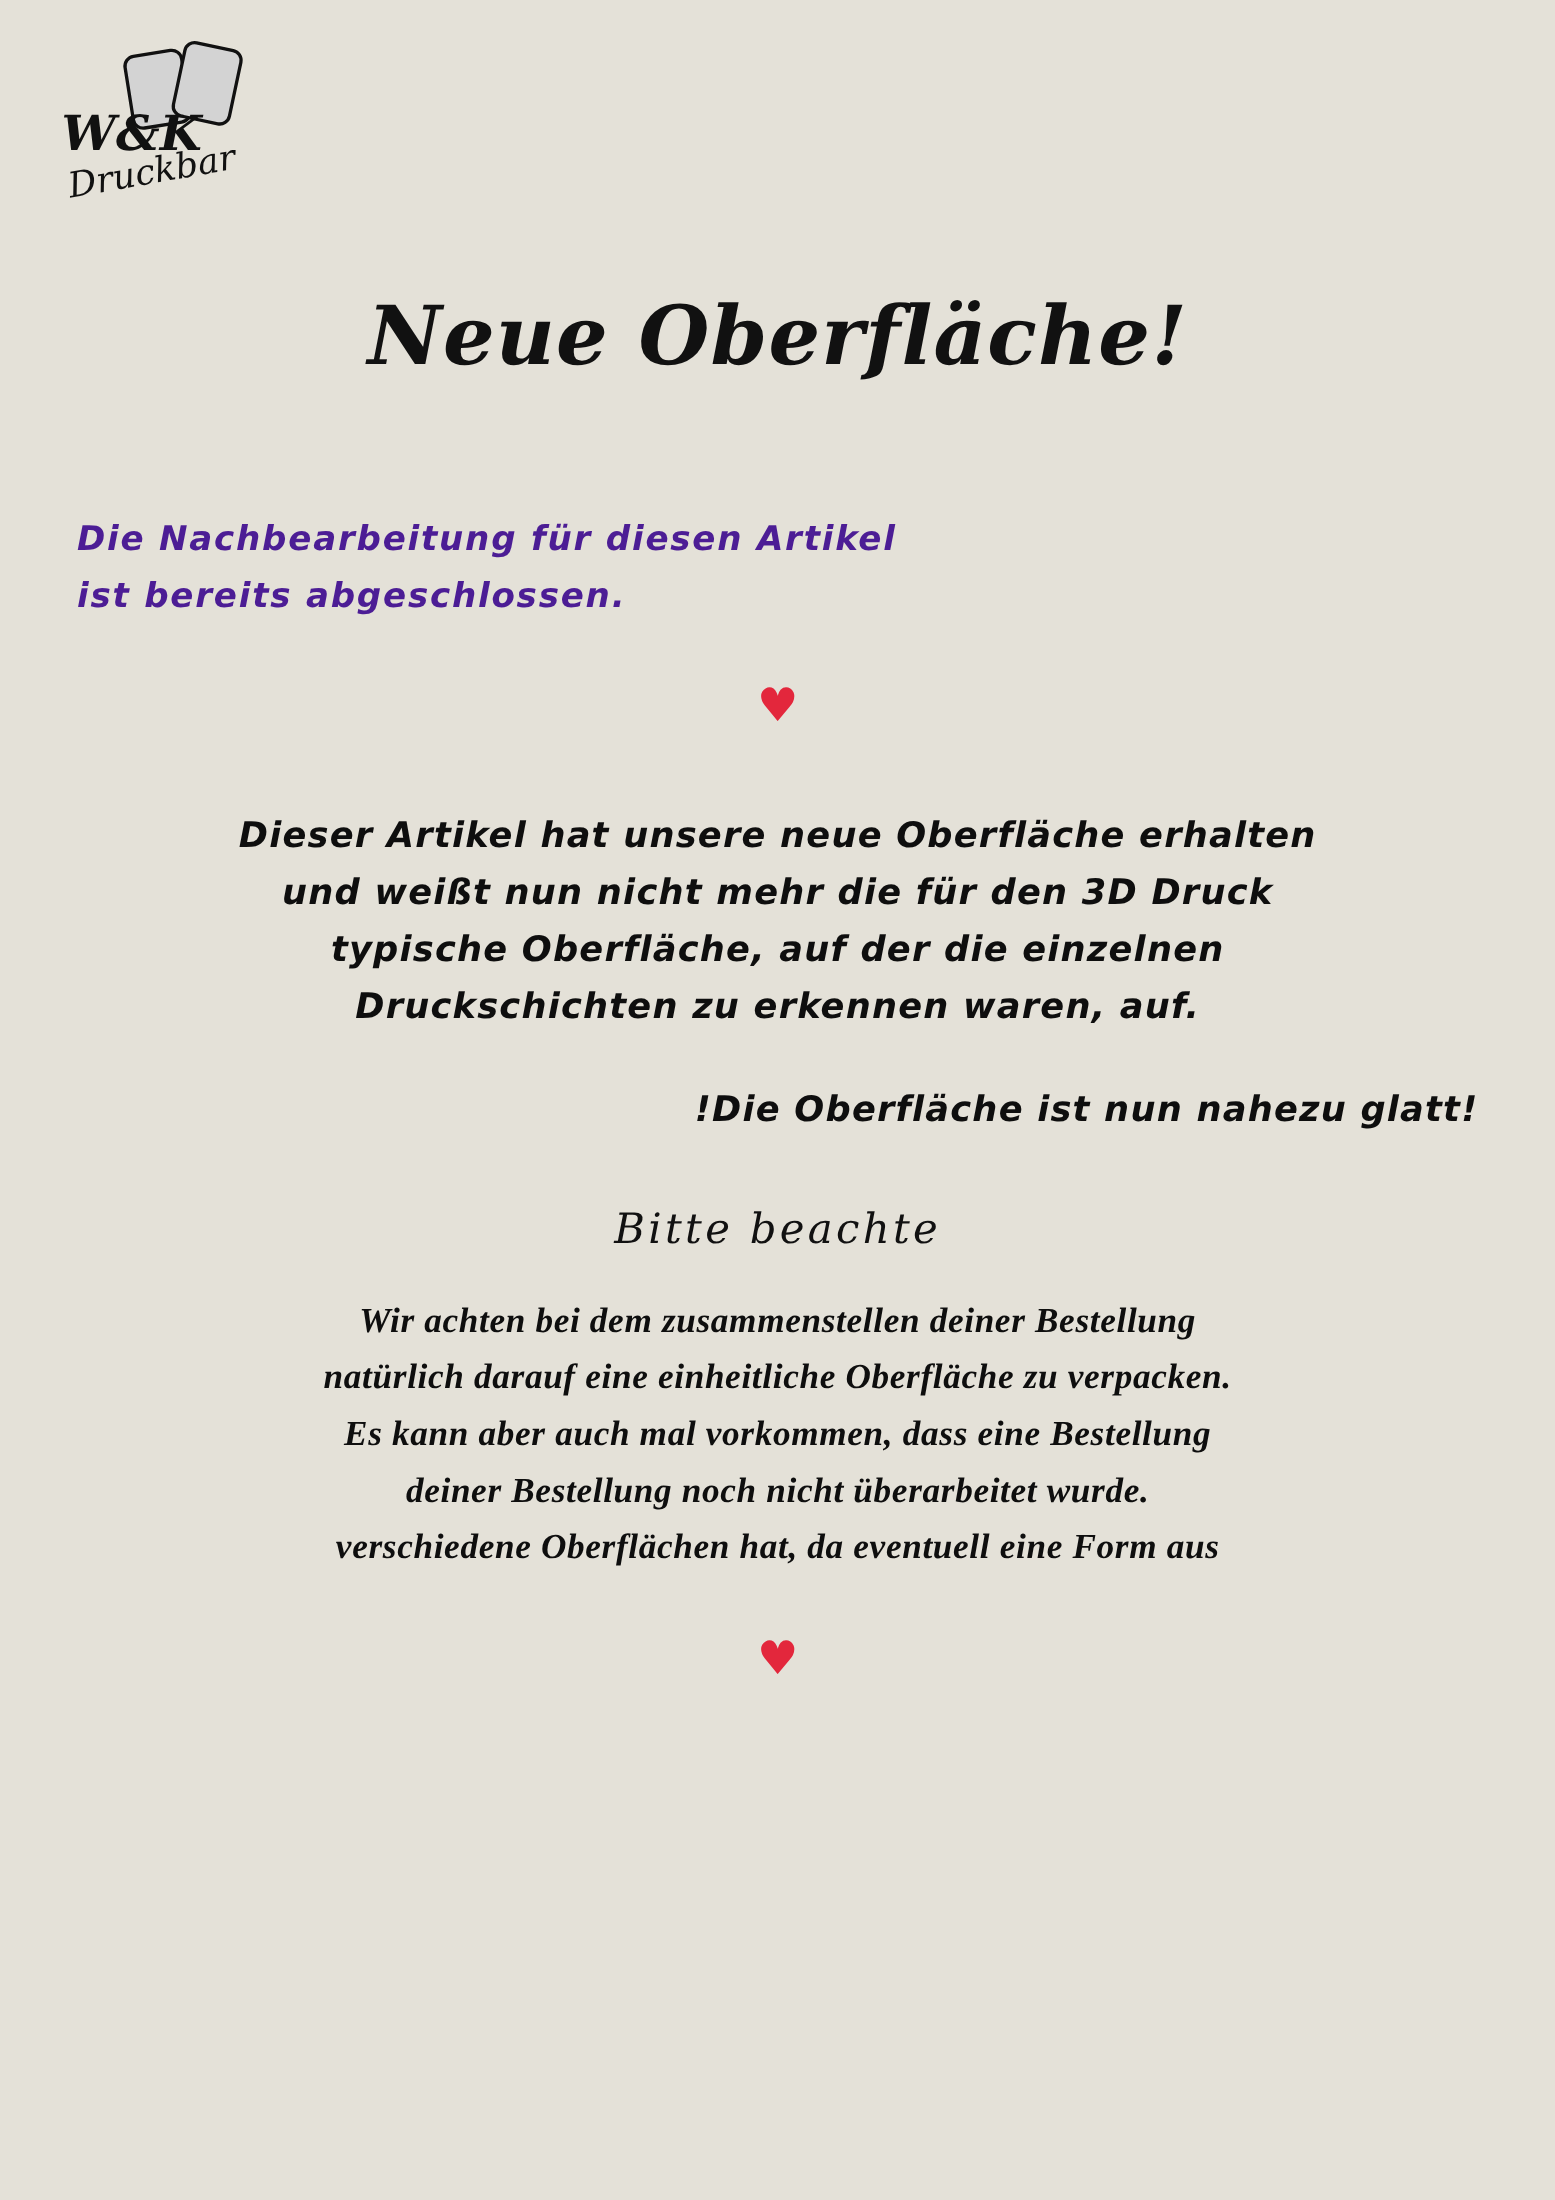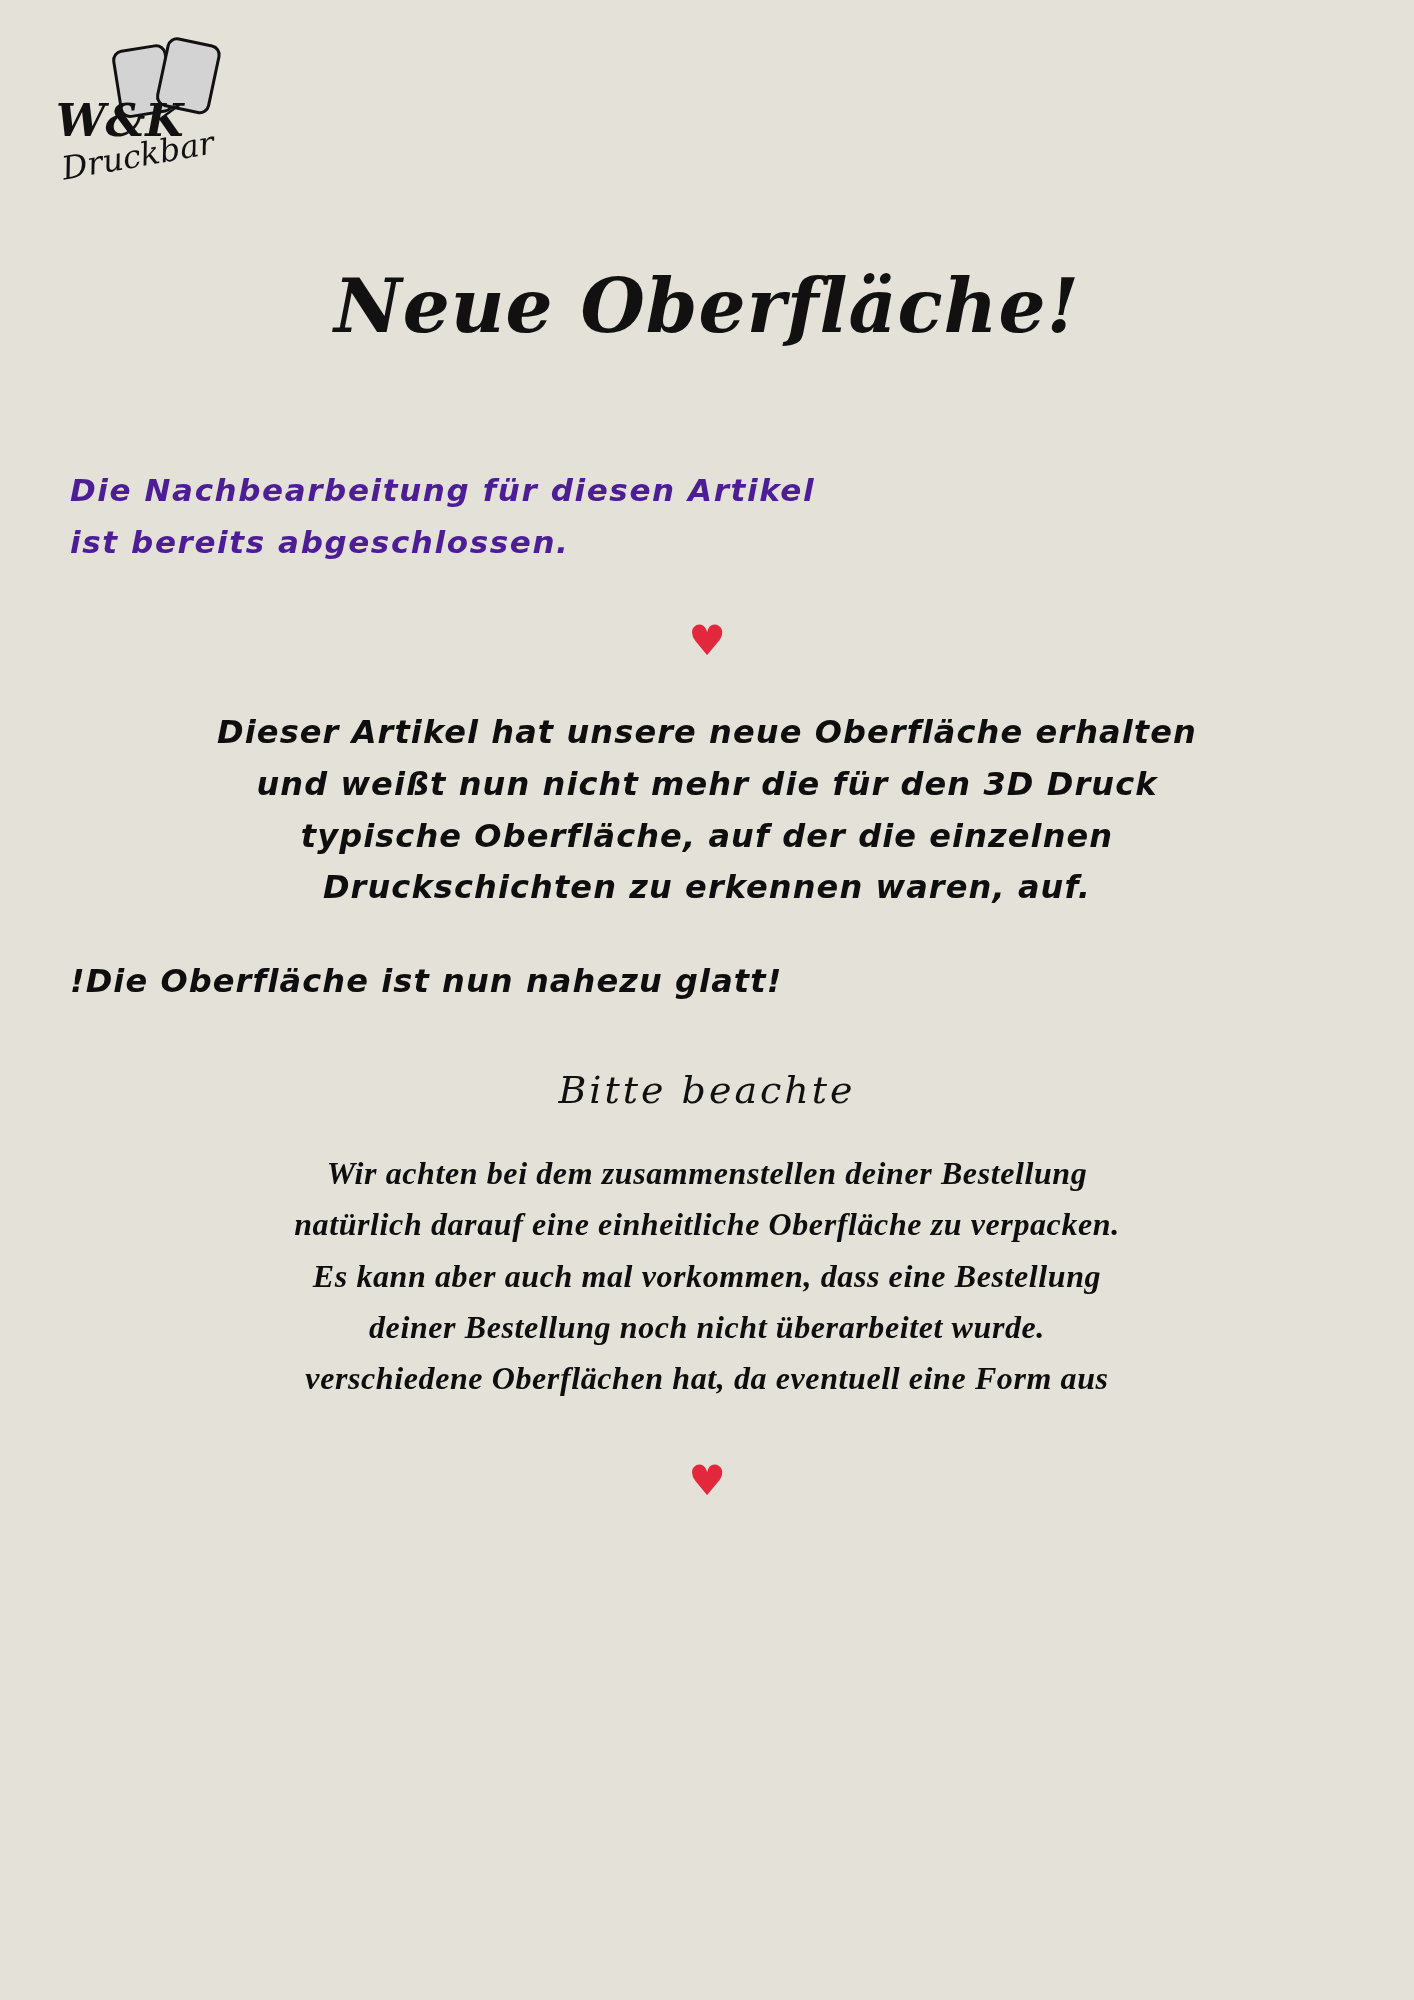--- a/index.html
+++ b/index.html
@@ -68,34 +68,34 @@
     font-size: 42px;
     line-height: 1;
     margin-top: 52px;
   }
 
   .heart.bottom {
     margin-top: 56px;
   }
 
   .body-text {
-    margin-top: 45px;
+    margin-top: 72px;
     text-align: center;
     font-family: "DejaVu Sans", sans-serif;
     font-style: italic;
     font-weight: 700;
     font-size: 32px;
     letter-spacing: 1.1px;
     line-height: 1.62;
     color: #0e0e0e;
   }
 
   .emph-line {
     margin-top: 48px;
-    text-align: left;
+    text-align: right;
     font-family: "DejaVu Sans", sans-serif;
     font-style: italic;
     font-weight: 700;
     font-size: 32px;
     letter-spacing: 1.1px;
     color: #0e0e0e;
   }
 
   .notice-title {
     margin-top: 68px;

